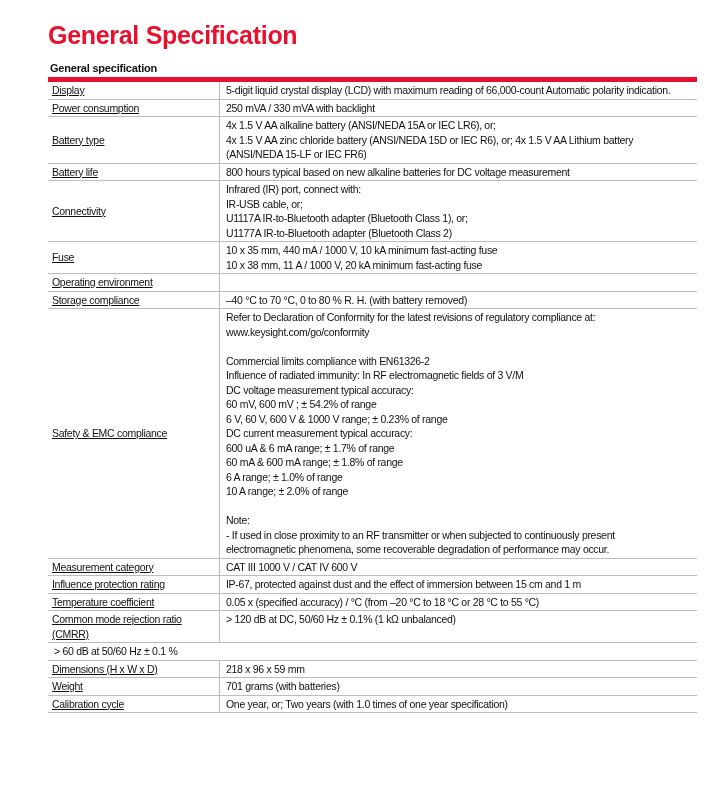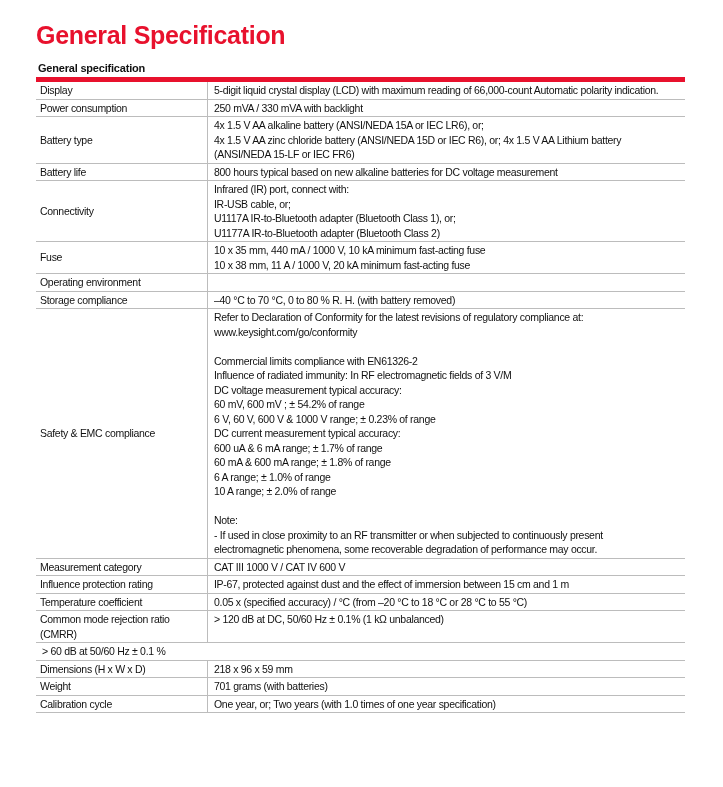--- a/index.html
+++ b/index.html
@@ -3,21 +3,21 @@
 <meta charset="utf-8">
 <style>
   * { margin: 0; padding: 0; box-sizing: border-box; }
   html, body {
     width: 723px; height: 787px;
     background: #ffffff;
     font-family: "Liberation Sans", "DejaVu Sans", sans-serif;
     color: #111111;
     overflow: hidden;
   }
-  .page { padding: 22px 0 0 36px; }
+  .page { padding: 22px 0 0 36px; margin-left: 12px; }
   .doc-title {
     color: #e8112d;
     font-size: 25px;
     font-weight: bold;
     letter-spacing: -0.3px;
     line-height: 26px;
   }
   .table-wrap { width: 649px; margin-top: 14px; }
   .table-title {
     font-size: 11px;
@@ -40,20 +40,21 @@
     padding: 1px 0;
   }
   .cell.label {
     width: 172px;
     min-width: 172px;
     border-right: 1px solid #bcbcbc;
     padding-left: 4px;
     padding-right: 6px;
     display: flex;
     align-items: center;
+    text-decoration: underline;
   }
   .cell.value {
     flex: 1;
     padding-left: 6px;
     white-space: nowrap;
     overflow: visible;
   }
   .line { white-space: nowrap; }
 </style>
 </head>

